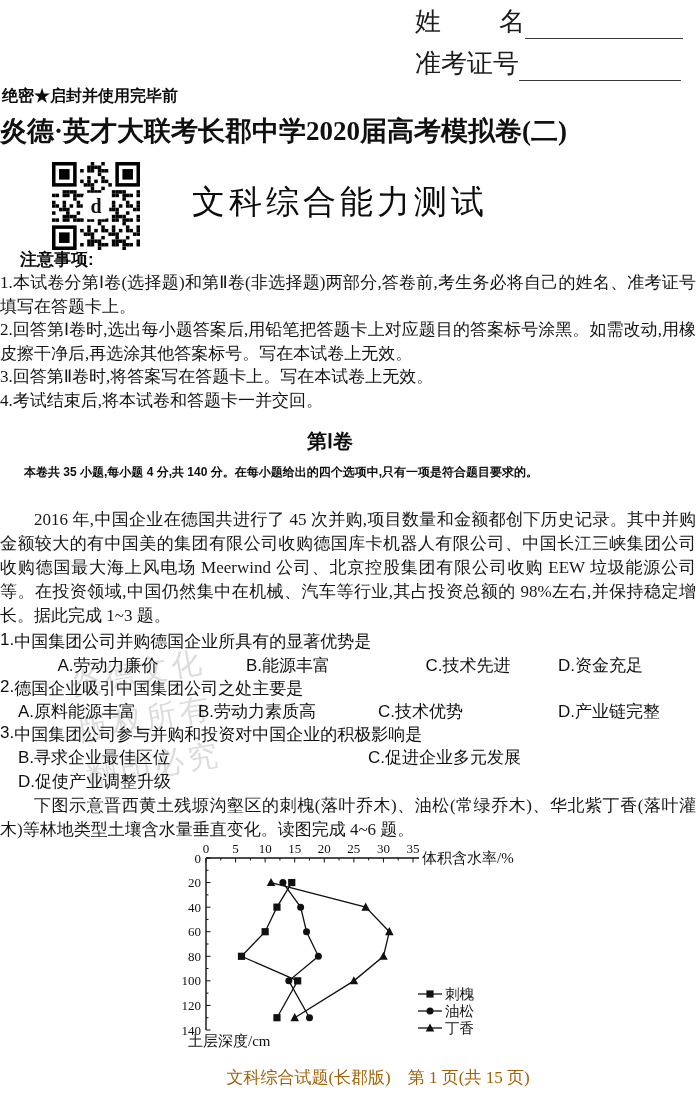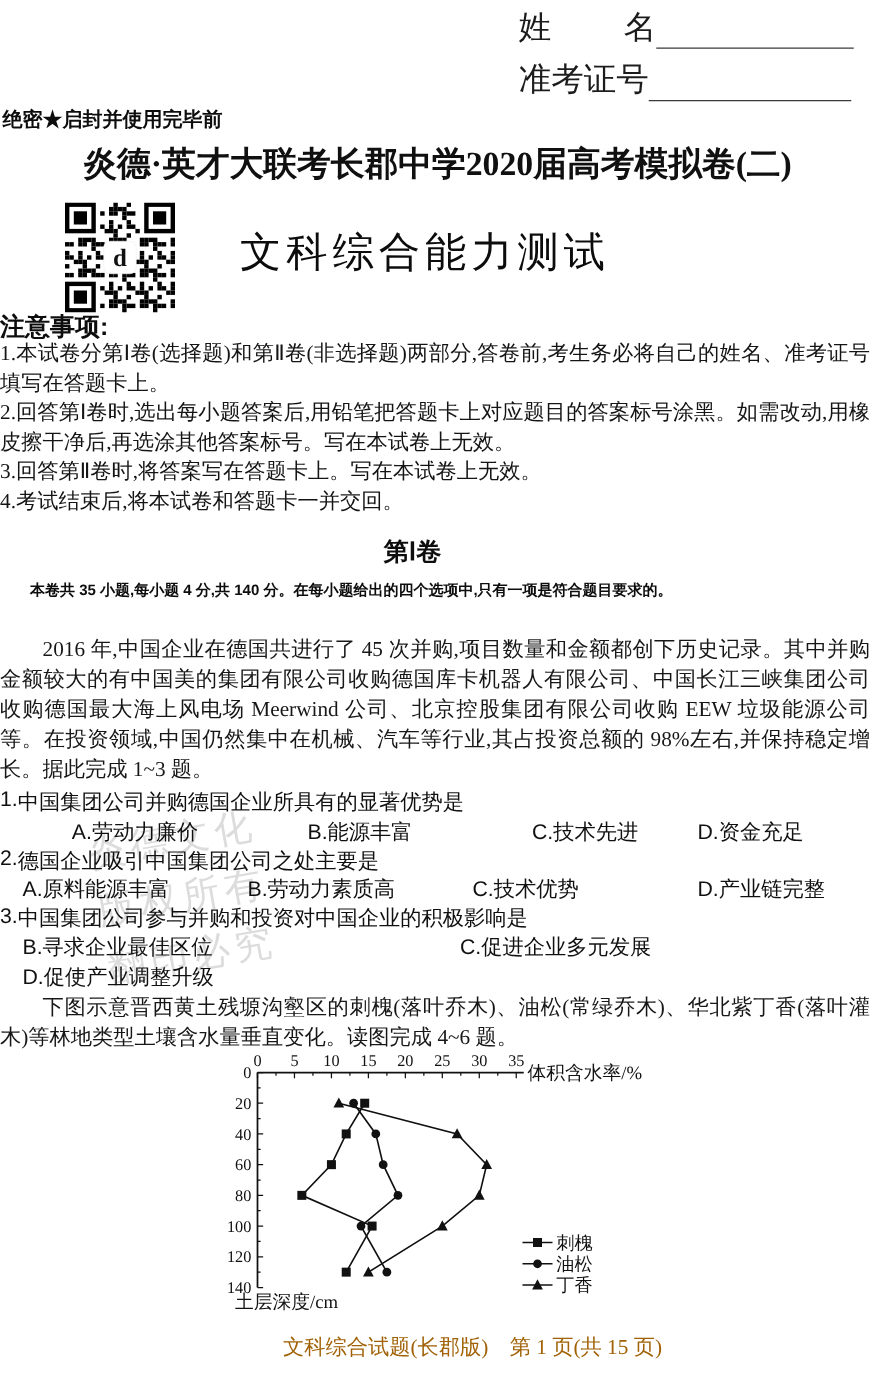--- a/index.html
+++ b/index.html
@@ -3,25 +3,25 @@
 <meta charset="utf-8">
 <style>
   html,body{margin:0;padding:0;background:#888;}
   .page{position:relative;width:700px;height:1104px;background:#ffffff;margin:0 auto;
         font-family:"Liberation Serif",serif;color:#161616;overflow:hidden;}
   .abs{position:absolute;}
   .fillrow{display:flex;align-items:flex-end;font-size:26px;color:#1c1c1c;}
   .fillrow .lbl{letter-spacing:0;}
   .blank{display:inline-block;border-bottom:1.6px solid #3a3a3a;height:26px;}
   .secrecy{font-family:"Liberation Sans",sans-serif;font-weight:bold;font-size:16px;color:#0d0d0d;}
-  .maintitle{width:700px;text-align:center;font-size:27px;font-weight:bold;color:#101010;
+  .maintitle{width:700px;text-align:left;font-size:27px;font-weight:bold;color:#101010;
              font-family:"Liberation Serif",serif;}
   .subject{width:380px;text-align:center;font-size:33px;font-weight:normal;letter-spacing:4px;
            font-family:"Liberation Sans",sans-serif;color:#0c0c0c;}
-  .notice-h{font-family:"Liberation Sans",sans-serif;font-weight:bold;font-size:20px;color:#0d0d0d;}
+  .notice-h{font-family:"Liberation Sans",sans-serif;font-weight:bold;font-size:17px;color:#0d0d0d;padding-left:20px;}
   .notes{width:696px;font-size:17px;line-height:23.5px;color:#141414;}
   .notes p{margin:0;text-align:justify;}
   .part-title{width:660px;text-align:center;font-size:20px;font-weight:bold;color:#0e0e0e;}
   .instr{width:696px;font-family:"Liberation Sans",sans-serif;font-weight:bold;font-size:12px;
          line-height:24px;text-indent:2em;text-align:justify;color:#0d0d0d;margin:0;}
   .passage{width:696px;font-size:17px;line-height:24px;text-indent:2em;text-align:justify;
            color:#171717;margin:0;}
   .qstem{font-family:"Liberation Sans",sans-serif;font-size:17px;color:#101010;display:flex;}
   .opts4{display:grid;grid-template-columns:180px 180px 180px auto;padding-left:18px;
          font-family:"Liberation Sans",sans-serif;font-size:17px;color:#101010;}

